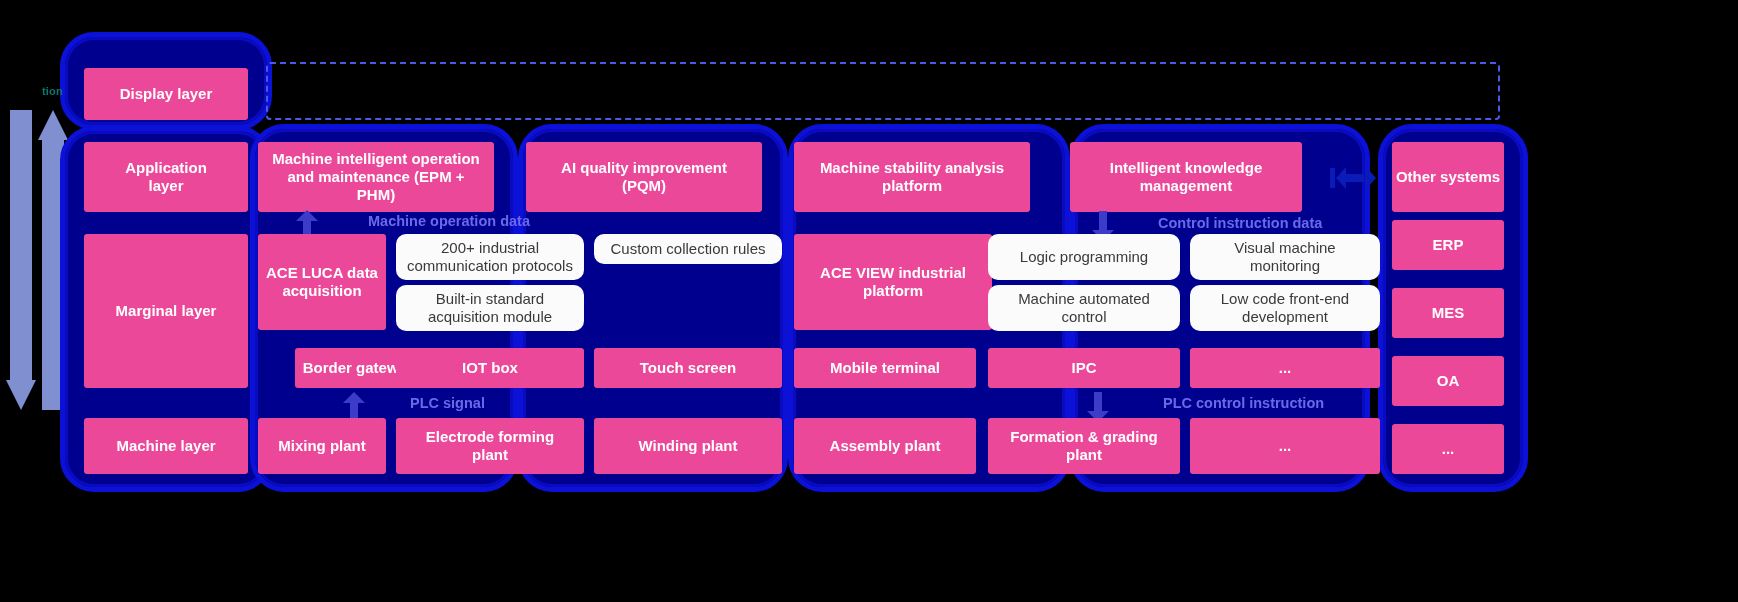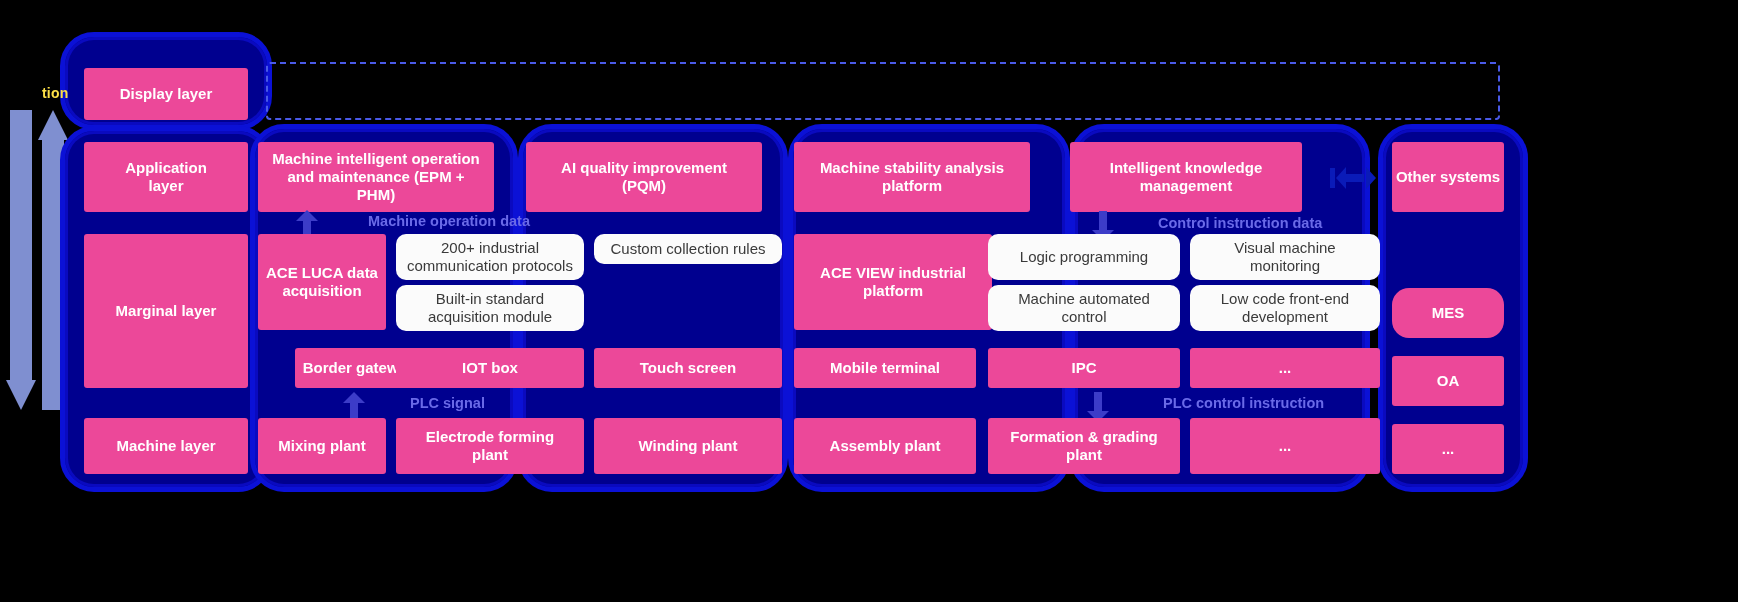--- a/index.html
+++ b/index.html
@@ -47,22 +47,22 @@
   
   #arrow-up { left: 38px; top: 0; height: 300px; }
   #arrow-up .shaft { bottom: 0; height: 272px; }
   #arrow-up .head { top: 0; border-bottom: 30px solid #7f8fd0; }
 
   
   .edge-caption {
     position: absolute;
     left: 42px;
     top: 85px;
-    color: #fde047;
-    font-size: 14px;
+    color: #0f766e;
+    font-size: 11px;
     font-weight: 700;
     letter-spacing: .2px;
     z-index: 6;
   }
 
   
   .capsule {
     position: absolute;
     border: 5px solid #0b11d6;
     border-radius: 34px;
@@ -255,17 +255,18 @@
   <div class="flow-label" style="left:1163px; top:395px;">PLC control instruction</div>
 
   <div class="box solid" style="left:258px; top:418px; width:128px; height:56px;">Mixing plant</div>
   <div class="box solid" style="left:396px; top:418px; width:188px; height:56px; padding:0 10px;">Electrode forming plant</div>
   <div class="box solid" style="left:594px; top:418px; width:188px; height:56px;">Winding plant</div>
   <div class="box solid" style="left:794px; top:418px; width:182px; height:56px;">Assembly plant</div>
   <div class="box solid" style="left:988px; top:418px; width:192px; height:56px; padding:0 10px;">Formation &amp; grading plant</div>
   <div class="box solid" style="left:1190px; top:418px; width:190px; height:56px;">...</div>
 
   <div class="box solid" style="left:1392px; top:142px; width:112px; height:70px;">Other systems</div>
-  <div class="box solid" style="left:1392px; top:288px; width:112px; height:50px;border-radius:17px;">MES</div>
+  <div class="box solid" style="left:1392px; top:220px; width:112px; height:50px;">ERP</div>
+  <div class="box solid" style="left:1392px; top:288px; width:112px; height:50px;">MES</div>
   <div class="box solid" style="left:1392px; top:356px; width:112px; height:50px;">OA</div>
   <div class="box solid" style="left:1392px; top:424px; width:112px; height:50px;">...</div>
 
 </div>
 
 </body></html>

